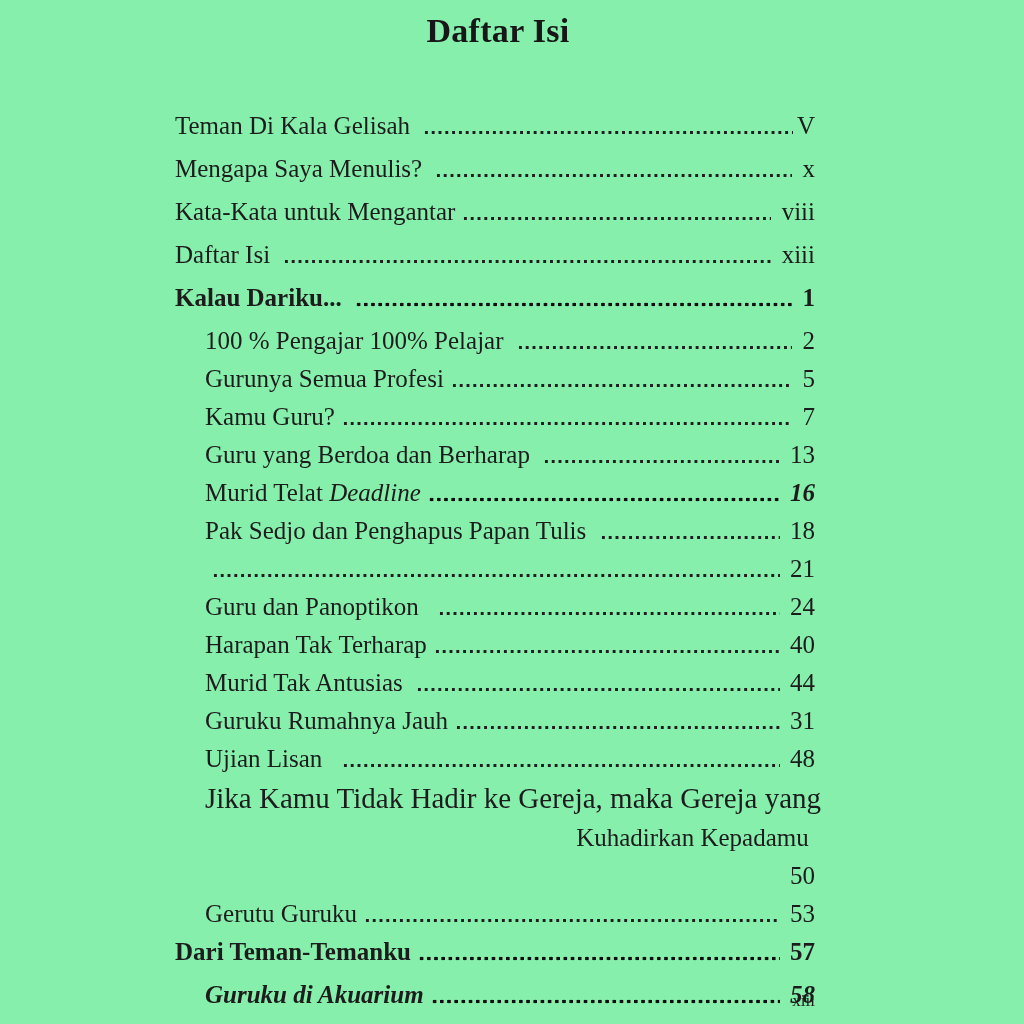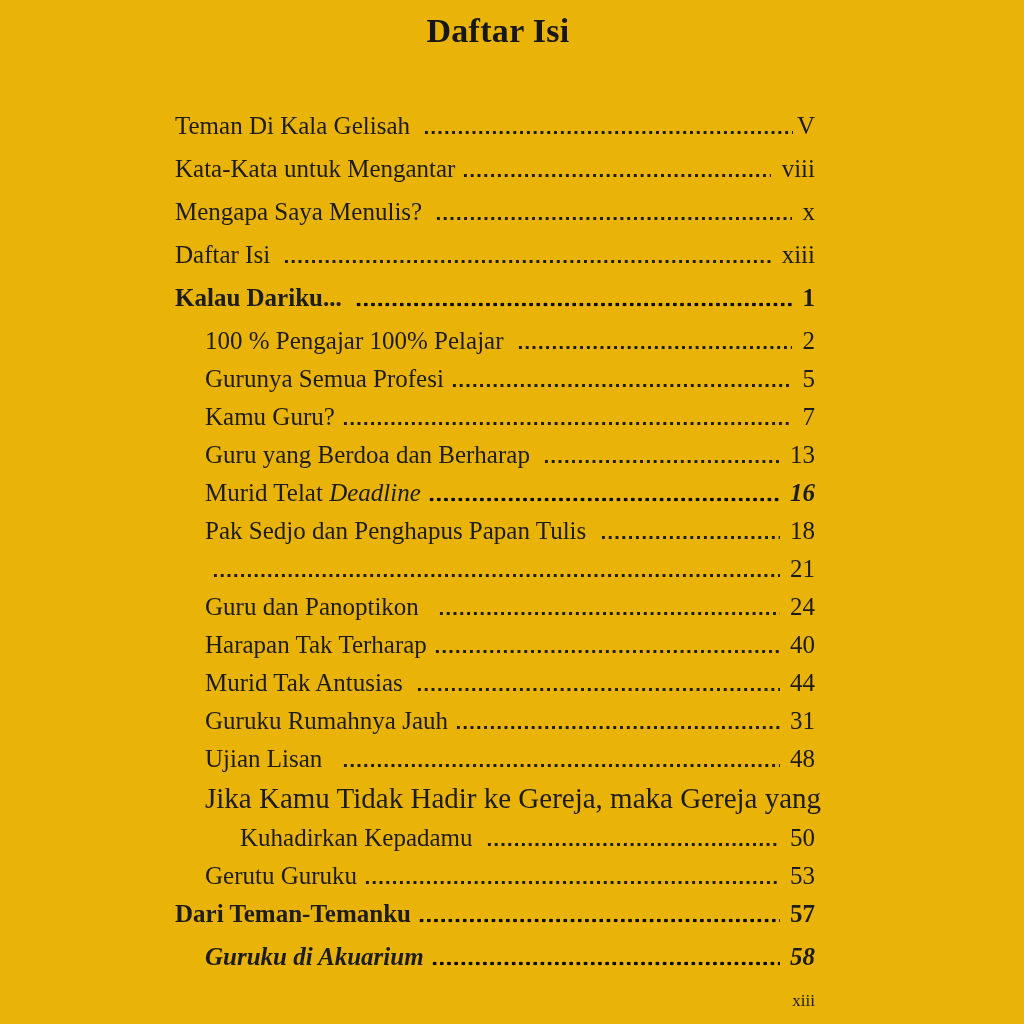--- a/index.html
+++ b/index.html
@@ -1,20 +1,20 @@
 <!DOCTYPE html>
 <html><head>
 <meta charset="utf-8">
 <style>
   html, body { margin: 0; padding: 0; background: #ffffff; }
   .page {
     position: relative;
     width: 1024px;
     height: 1024px;
-    background: #eab308;
+    background: #86efac;
     color: #1c1c1c;
     font-family: "Liberation Serif", serif;
     overflow: hidden;
   }
   .title {
     position: absolute;
     top: 12px;
     left: 0;
     right: 28px;
     text-align: center;
@@ -30,21 +30,21 @@
     width: 640px;
   }
   .row {
     display: flex;
     align-items: flex-end;
     font-size: 25px;
     line-height: 1;
   }
   .lvl0 { margin-bottom: 18px; }
   .lvl1 { margin-bottom: 13px; padding-left: 30px; }
-  .indent2 { padding-left: 65px; }
+  .indent2 { padding-left: 65px; flex-direction: column; }
   .wrap-line {
     font-size: 29px;
     line-height: 1;
     padding-left: 30px;
     margin-bottom: 12px;
     white-space: pre;
   }
   .section-gap { margin-top: 5px; }
   .bold { font-weight: 700; }
   .italic { font-style: italic; }
@@ -80,28 +80,28 @@
 
 <div class="page">
   <div class="title">Daftar Isi</div>
   <div class="toc">
       <div class="row lvl0">
         <span class="lbl"><span class="">Teman Di Kala Gelisah </span></span>
         <span class="dots"></span>
         <span class="pg">V</span>
       </div>
       <div class="row lvl0">
+        <span class="lbl"><span class="">Mengapa Saya Menulis? </span></span>
+        <span class="dots"></span>
+        <span class="pg"> x</span>
+      </div>
+      <div class="row lvl0">
         <span class="lbl"><span class="">Kata-Kata untuk Mengantar</span></span>
         <span class="dots"></span>
         <span class="pg"> viii</span>
-      </div>
-      <div class="row lvl0">
-        <span class="lbl"><span class="">Mengapa Saya Menulis? </span></span>
-        <span class="dots"></span>
-        <span class="pg"> x</span>
       </div>
       <div class="row lvl0">
         <span class="lbl"><span class="">Daftar Isi </span></span>
         <span class="dots"></span>
         <span class="pg"> xiii</span>
       </div>
       <div class="row lvl0 bold">
         <span class="lbl"><span class="">Kalau Dariku... </span></span>
         <span class="dots dots-bold"></span>
         <span class="pg bd"> 1</span>

